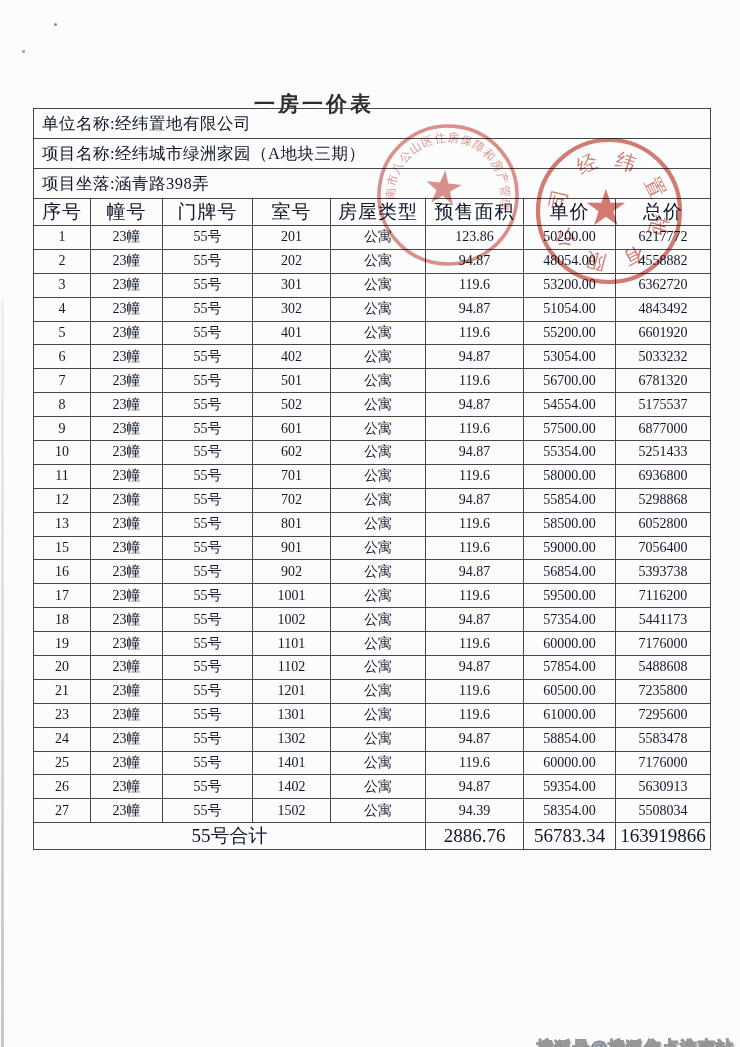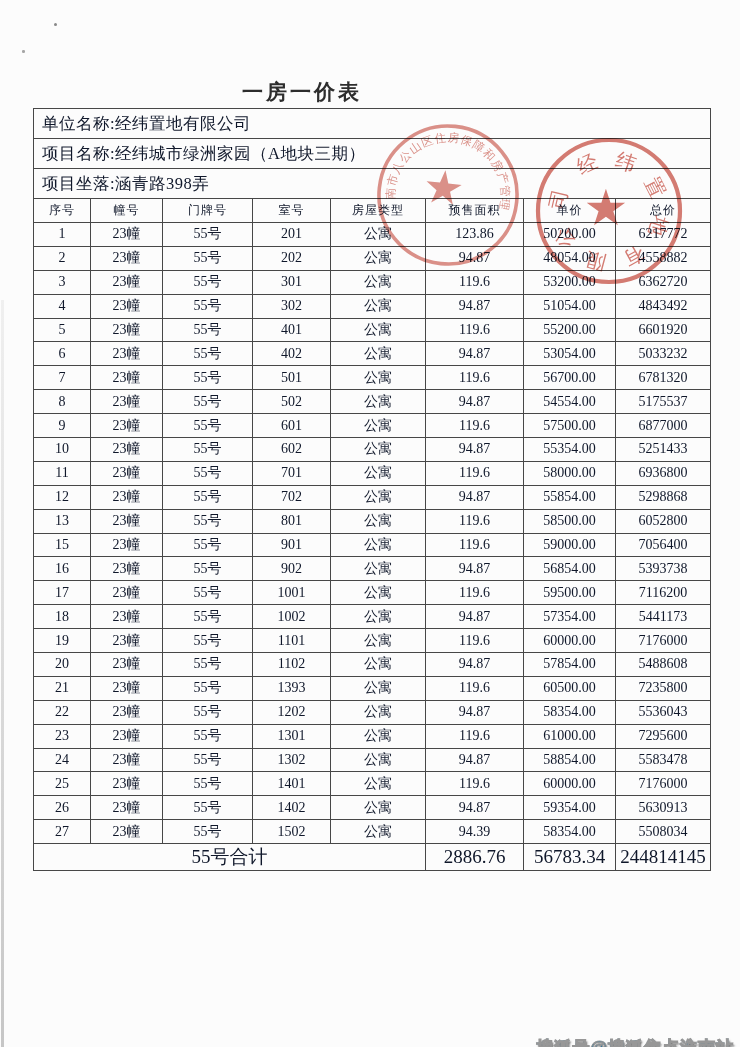--- a/index.html
+++ b/index.html
@@ -7,37 +7,37 @@
     width:740px; height:1047px;
     background:#fcfcfc;
     position:relative;
     overflow:hidden;
     font-family:"Liberation Serif","DejaVu Serif",serif;
   }
   .page-title {
     position:absolute; top:78px; left:0; width:604px;
     text-align:center;
     font-size:21px; font-weight:bold; letter-spacing:3px;
-    color:#2d2d2d; margin:0;
+    color:#2d2d2d; margin:12px;
   }
   table.price-table {
     position:absolute; top:108px; left:33px;
     width:677px; border-collapse:collapse; table-layout:fixed;
     color:#0f172a;
   }
   .price-table td, .price-table th {
     border:1.6px solid #474747;
     text-align:center; padding:0;
     font-weight:normal; white-space:nowrap; overflow:hidden;
   }
   tr.info-row td {
     text-align:left; padding-left:8px;
     font-size:16.5px; height:29px; letter-spacing:0.5px;
   }
-  tr.header-row th { font-size:12px; height:23px; letter-spacing:1px; }
+  tr.header-row th { font-size:19px; height:23px; letter-spacing:1px; }
   tr.data-row td   { font-size:14px; height:22.9px; }
   tr.footer-row td { font-size:19px; height:23px; }
 
   .stamp { position:absolute; mix-blend-mode:multiply; pointer-events:none; }
   .stamp-left  { left:372px; top:118px; opacity:0.60; transform:rotate(6deg); }
   .stamp-right { left:528px; top:130px; opacity:0.72; }
   .stamp text { font-family:"Liberation Serif","DejaVu Serif",serif; }
   .star-glyph { font-family:"DejaVu Sans",sans-serif; }
 
   .watermark {
@@ -279,35 +279,25 @@
         <td>1102</td>
         <td>公寓</td>
         <td>94.87</td>
         <td>57854.00</td>
         <td>5488608</td>
       </tr>
       <tr class="data-row">
         <td>21</td>
         <td>23幢</td>
         <td>55号</td>
-        <td>1393</td>
+        <td>1201</td>
         <td>公寓</td>
         <td>119.6</td>
         <td>60500.00</td>
         <td>7235800</td>
-      </tr>
-      <tr class="data-row">
-        <td>22</td>
-        <td>23幢</td>
-        <td>55号</td>
-        <td>1202</td>
-        <td>公寓</td>
-        <td>94.87</td>
-        <td>58354.00</td>
-        <td>5536043</td>
       </tr>
       <tr class="data-row">
         <td>23</td>
         <td>23幢</td>
         <td>55号</td>
         <td>1301</td>
         <td>公寓</td>
         <td>119.6</td>
         <td>61000.00</td>
         <td>7295600</td>
@@ -349,21 +339,21 @@
         <td>1502</td>
         <td>公寓</td>
         <td>94.39</td>
         <td>58354.00</td>
         <td>5508034</td>
       </tr>
       <tr class="footer-row">
         <td colspan="5">55号合计</td>
         <td>2886.76</td>
         <td>56783.34</td>
-        <td>244814145</td>
+        <td>163919866</td>
       </tr>
     </tbody>
 </table>
 
 <svg class="stamp stamp-left" width="152" height="154" viewBox="0 0 152 154">
   <circle cx="76" cy="77" r="69" fill="none" stroke="#c6493c" stroke-width="3.6"></circle>
   <defs>
     <path id="arcL" d="M 23.3 86.2 A 53.5 53.5 0 1 1 128.7 86.2" fill="none"></path>
   </defs>
   <text font-size="11.5" fill="#c6493c" letter-spacing="1">

